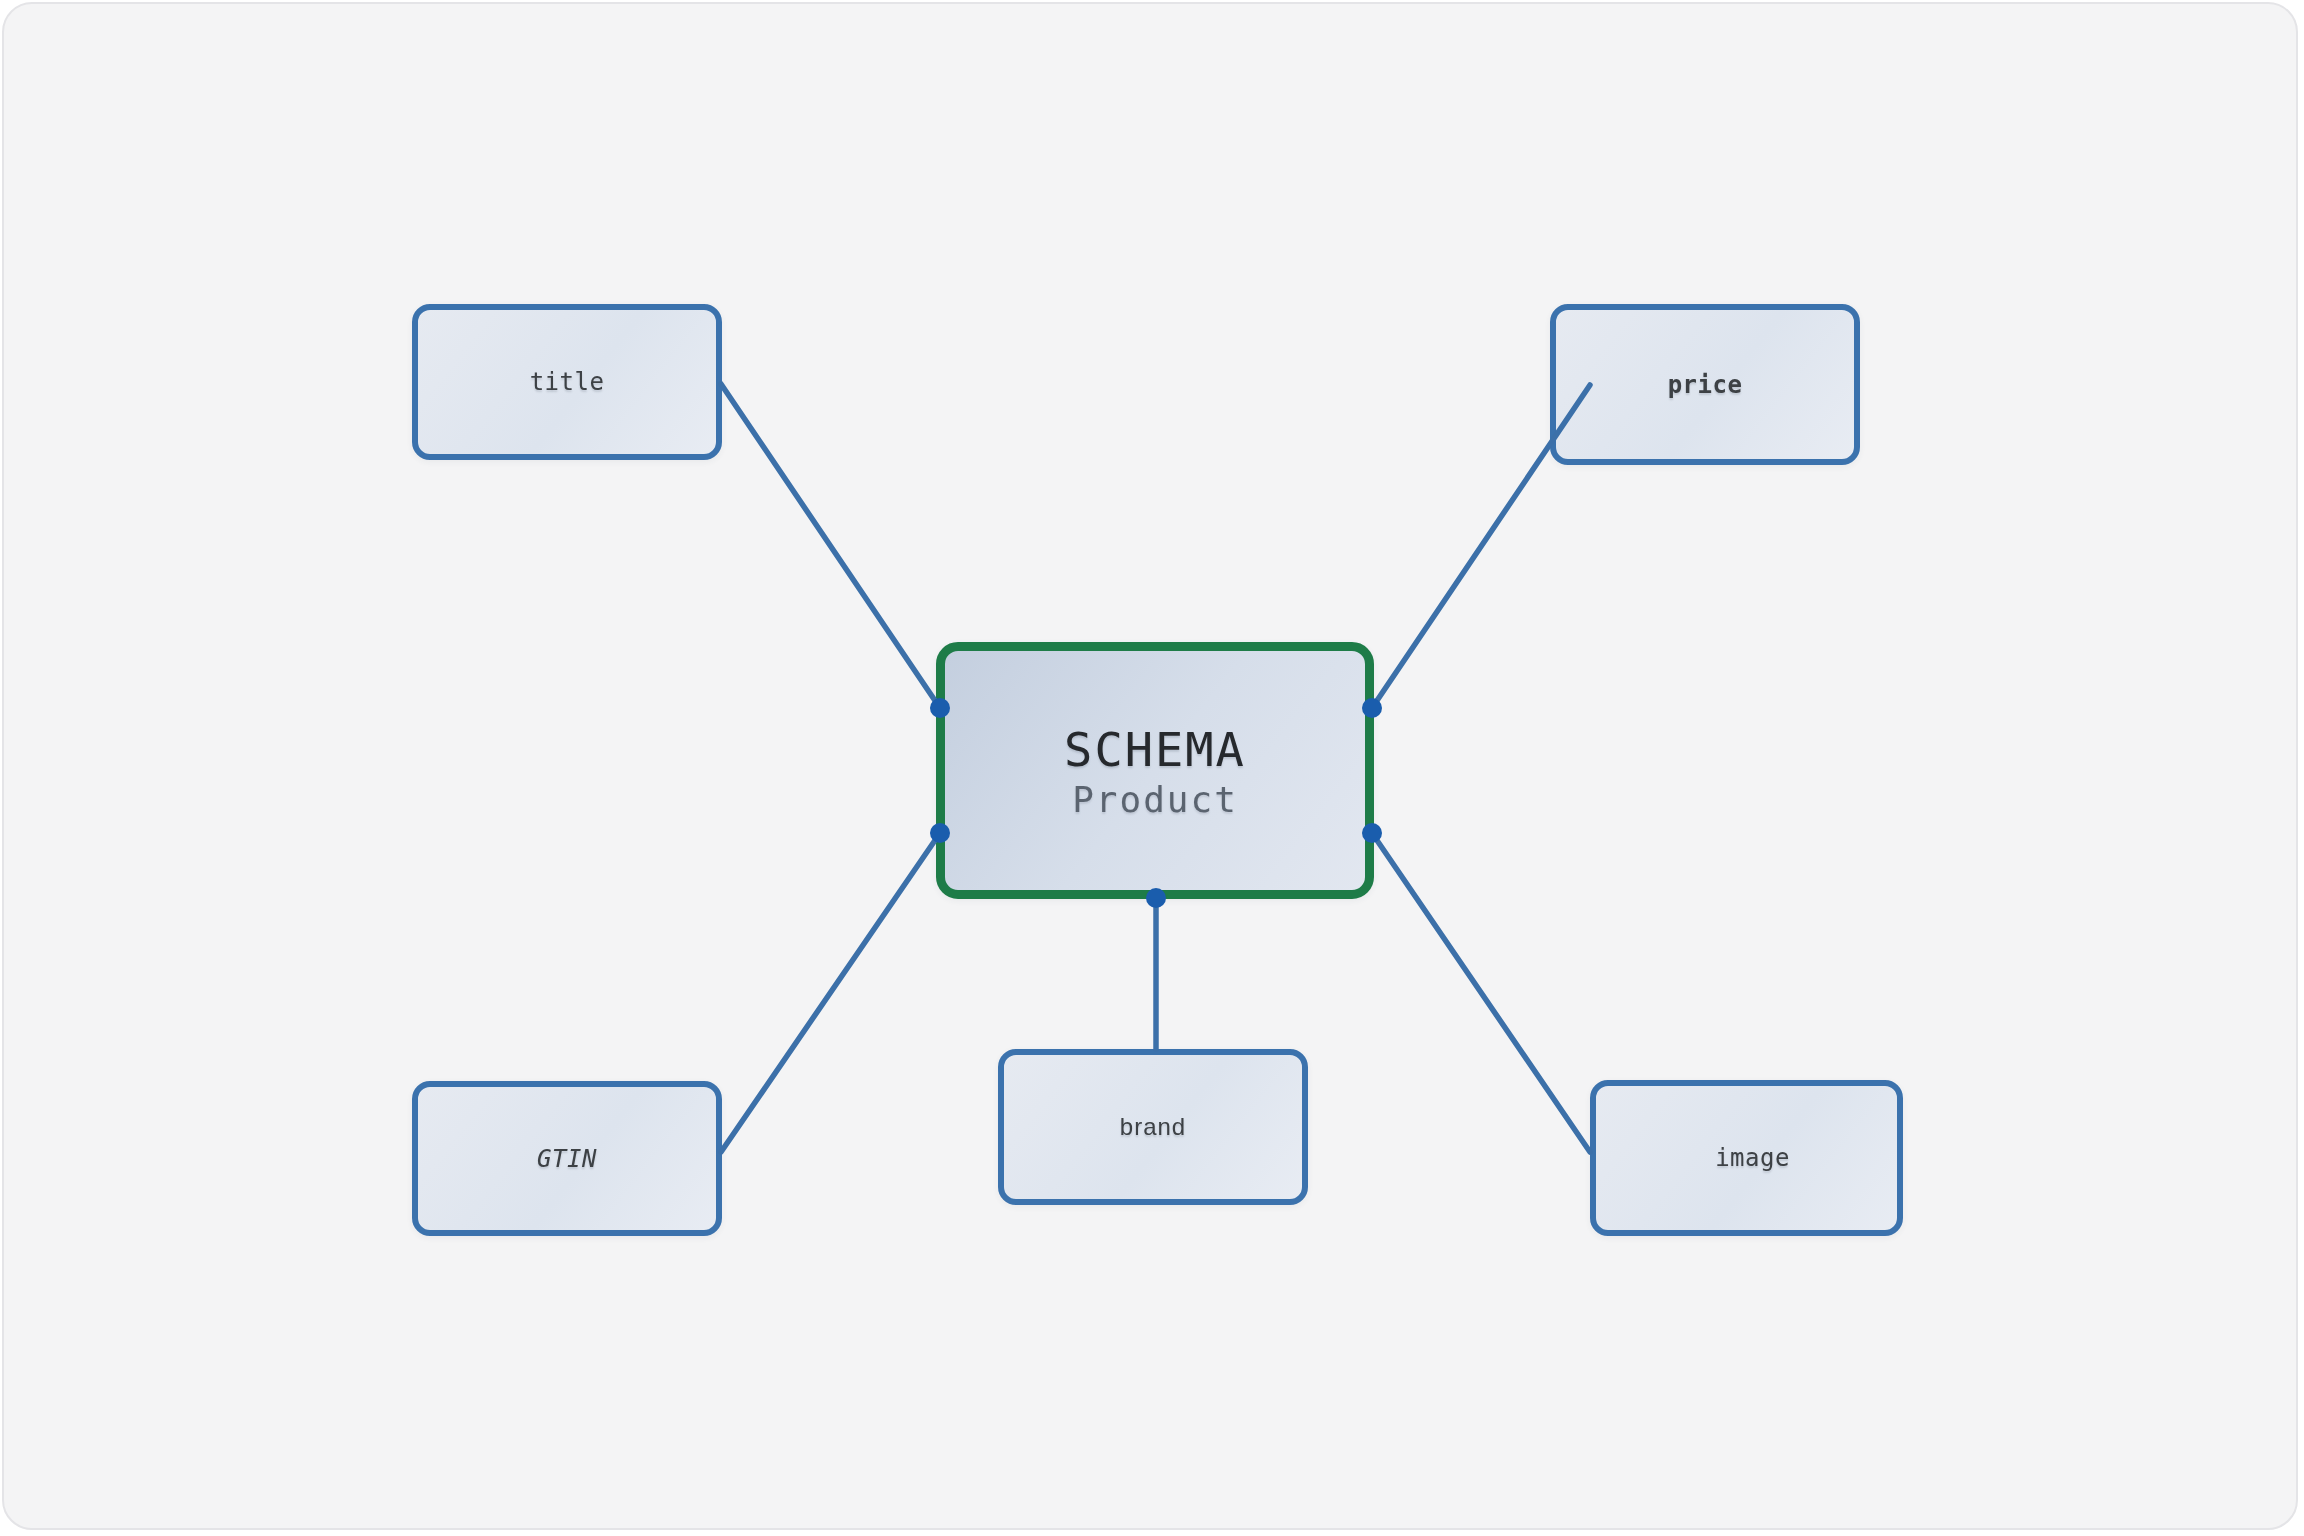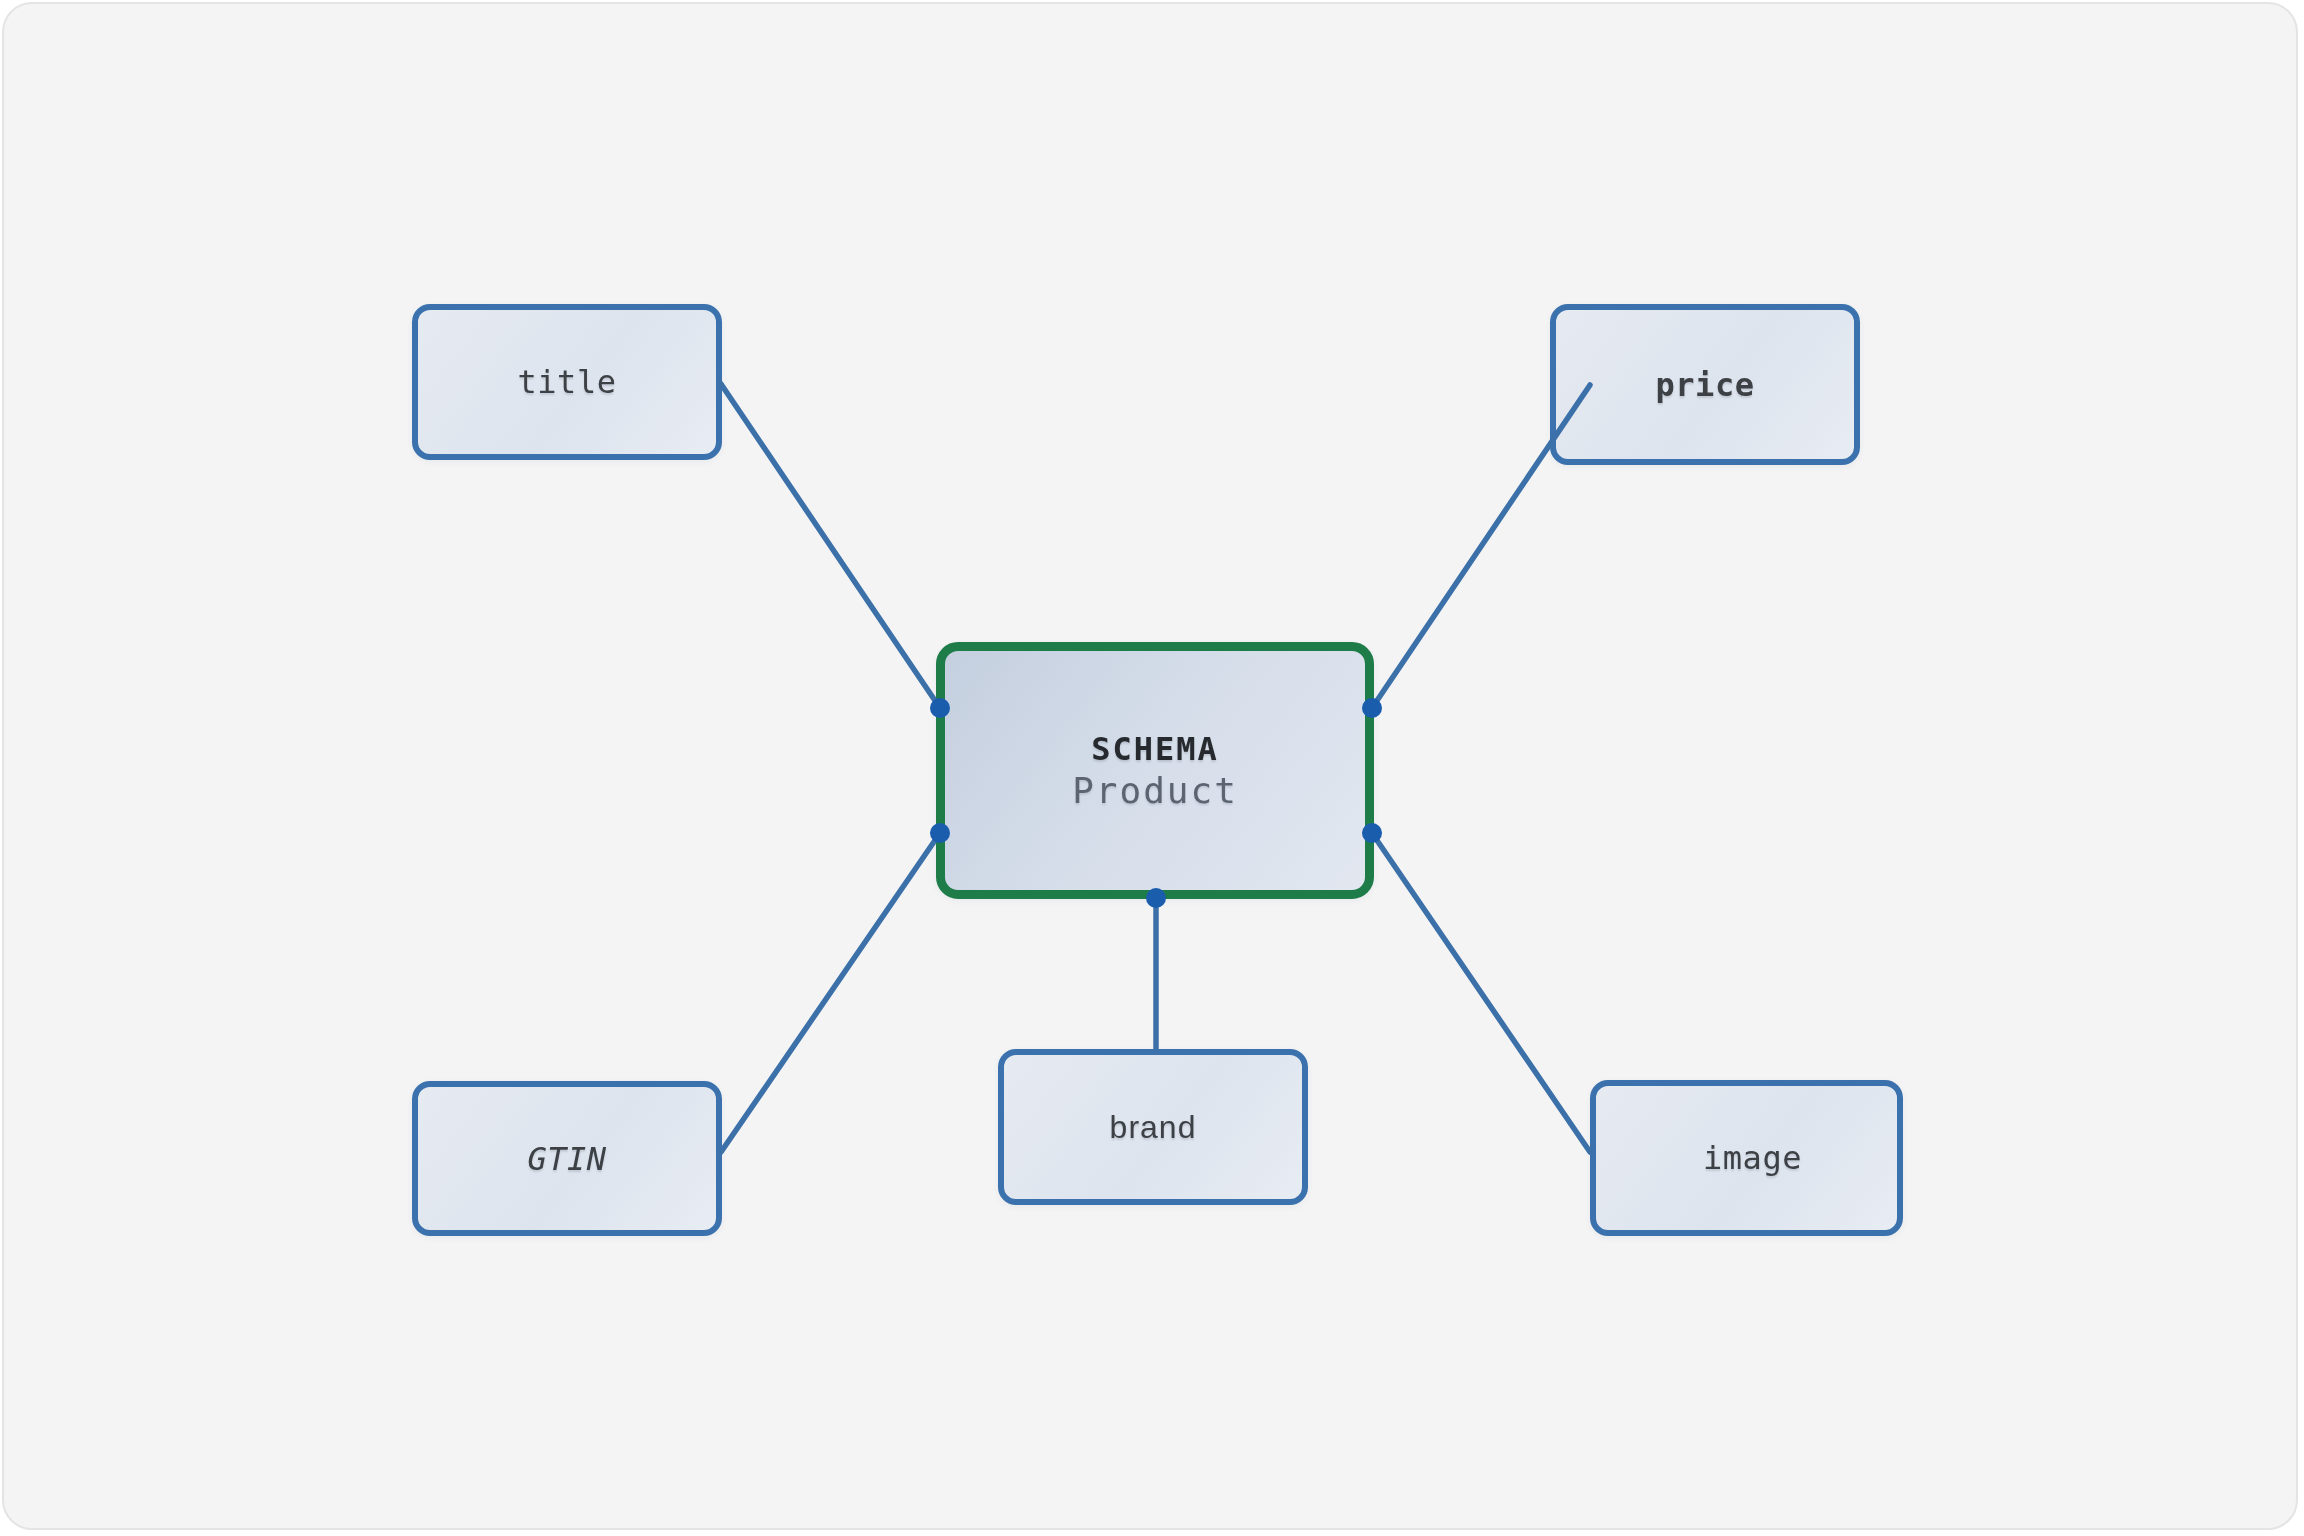--- a/index.html
+++ b/index.html
@@ -26,40 +26,40 @@
     display: flex;
     flex-direction: column;
     align-items: center;
     justify-content: center;
     border-radius: 18px;
     border: 6px solid #3b72ad;
     background: linear-gradient(128deg, #e6eaf1 0%, #dde4ee 55%, #e8ecf3 100%);
     box-shadow: 0 2px 6px rgba(50,60,80,0.06);
   }
   .node .label {
-    font-size: 32px;
+    font-size: 24px;
     color: #3d4145;
     text-shadow: 0 2px 2px rgba(60,70,90,0.18);
     letter-spacing: 0.5px;
   }
   .node-brand .label {
     font-family: "Liberation Sans", sans-serif;
     font-weight: 500;
     letter-spacing: 1px;
   }
   .node-center {
     left: 932px; top: 638px;
     width: 438px; height: 257px;
     border: 9px solid #1e7c48;
     border-radius: 22px;
     background: linear-gradient(128deg, #c4cfdf 0%, #d6deea 50%, #e2e7f0 100%);
   }
   .node-center .title {
-    font-size: 32px;
-    font-weight: bold;
+    font-size: 47px;
+    font-weight: normal;
     color: #26292d;
     letter-spacing: 2px;
     text-shadow: 0 2px 2px rgba(60,70,90,0.18);
   }
   .node-center .subtitle {
     margin-top: 2px;
     font-size: 36px;
     color: #5b6470;
     letter-spacing: 2px;
     text-shadow: 0 2px 2px rgba(60,70,90,0.15);

